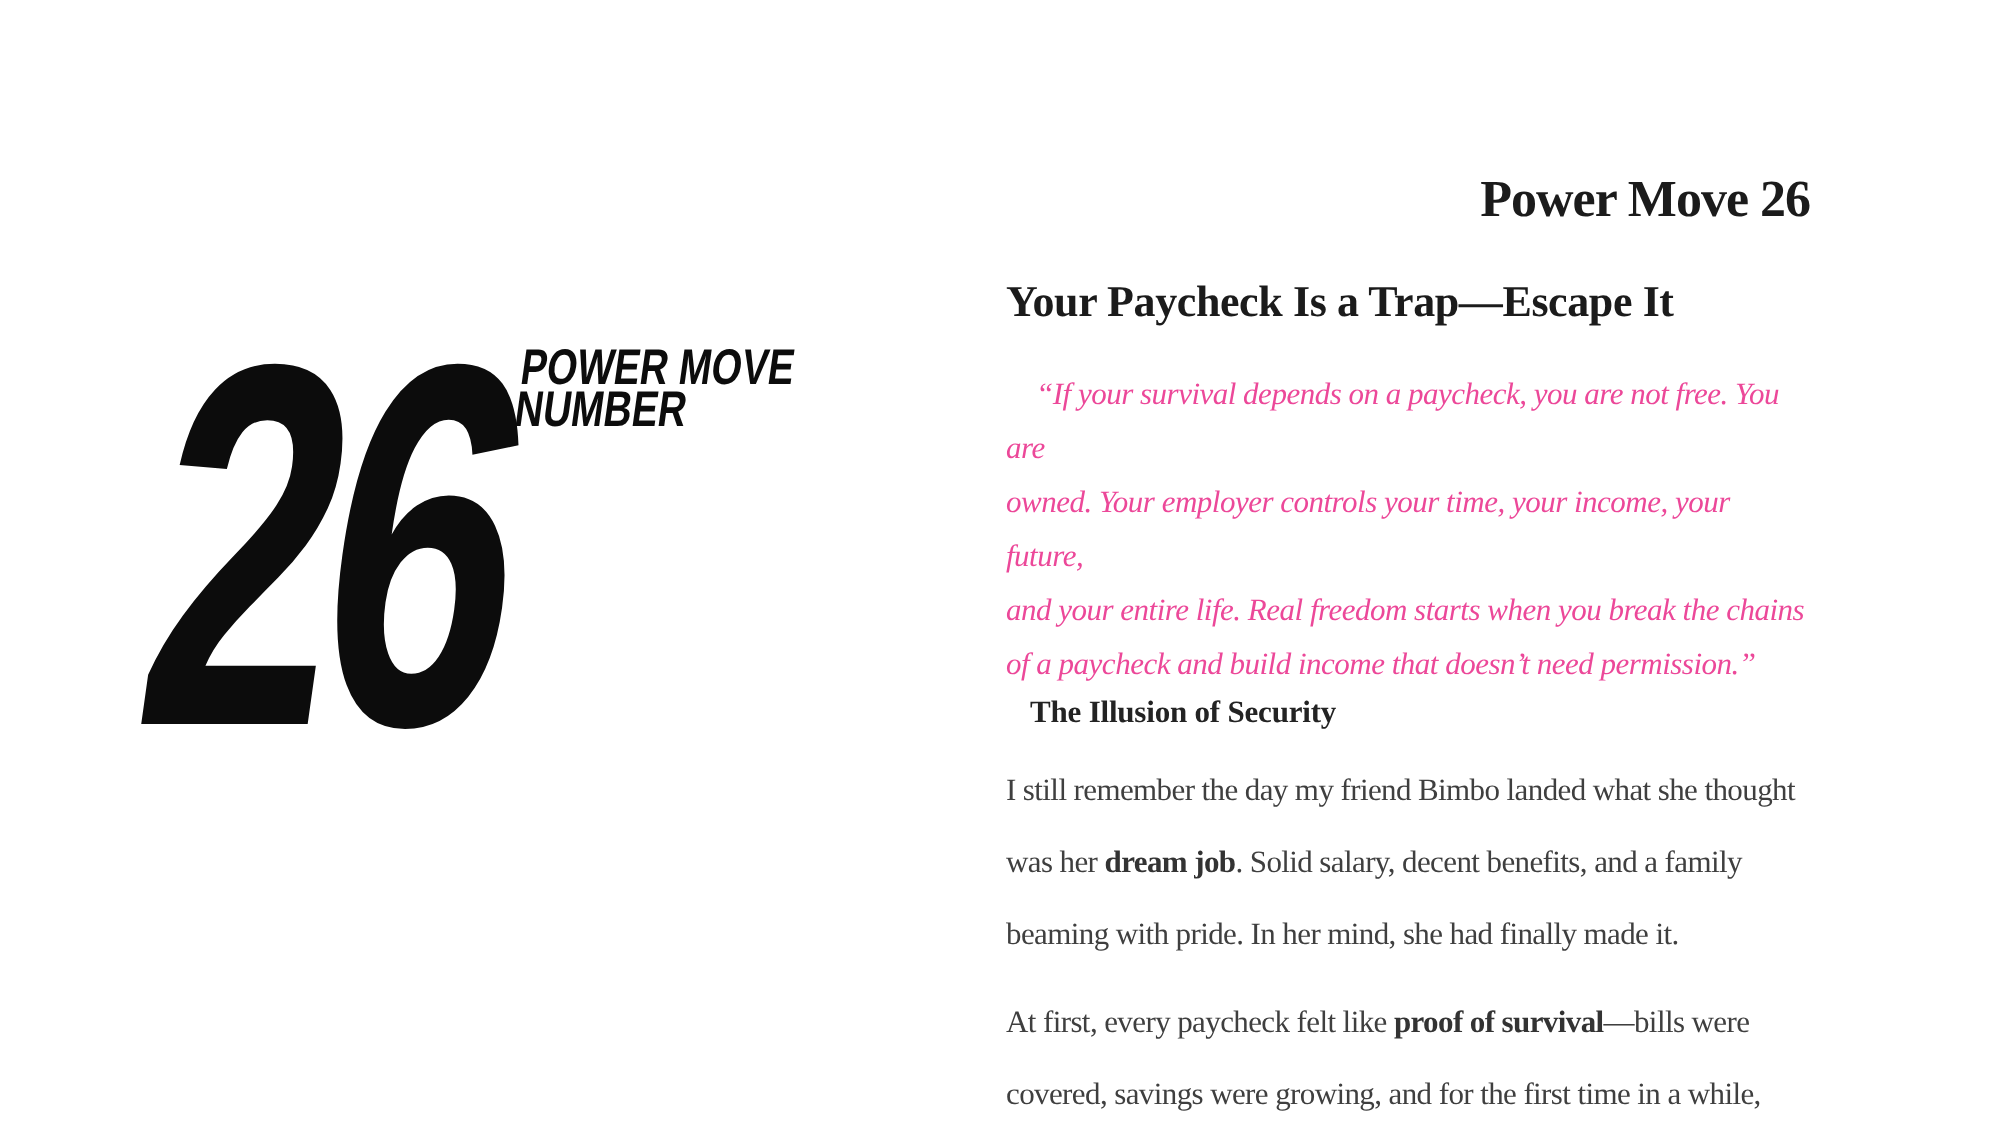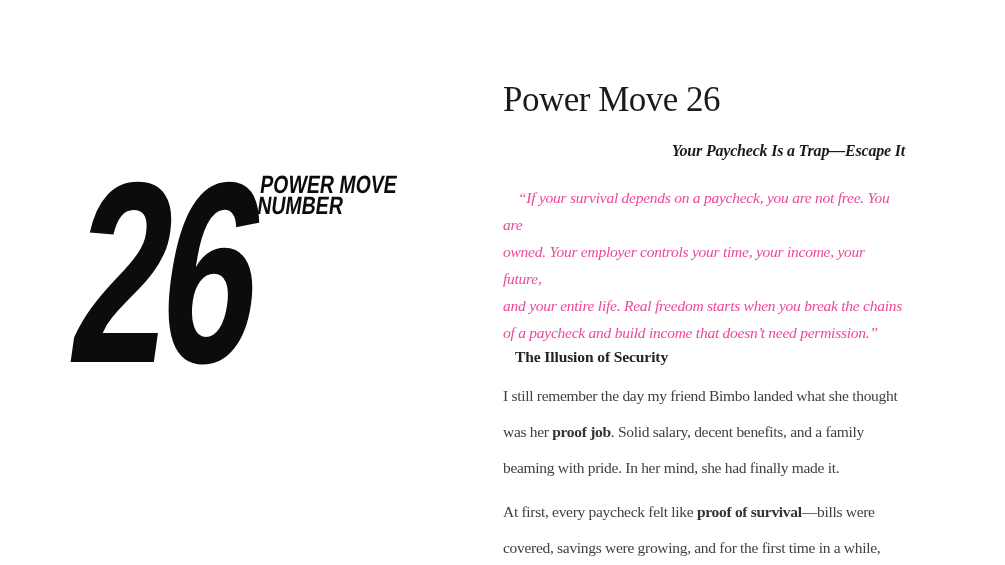--- a/index.html
+++ b/index.html
@@ -44,35 +44,34 @@
 
   
   .article {
     position: absolute;
     left: 503px;
     top: 85px;
     width: 402px;
     color: #3f3f3f;
   }
   .article h1 {
-    font-size: 35px;
+    font-size: 26px;
     line-height: 30px;
-    font-weight: normal;
+    font-weight: bold;
     letter-spacing: -0.5px;
-    text-align: left;
+    text-align: right;
     color: #1b1b1b;
   }
   .article h2 {
     margin-top: 24px;
-    font-size: 16px;
+    font-size: 22px;
     line-height: 24px;
     font-weight: bold;
-    font-style: italic;
     letter-spacing: -0.2px;
-    text-align: right;
+    text-align: left;
     color: #1b1b1b;
   }
   .article blockquote {
     margin-top: 21px;
     font-style: italic;
     font-size: 15.5px;
     line-height: 27px;
     letter-spacing: -0.25px;
     color: #ec4899;
     white-space: pre-line;
@@ -116,21 +115,21 @@
     <h2>Your Paycheck Is a Trap—Escape It</h2>
 
     <blockquote>“If your survival depends on a paycheck, you are not free. You are
 owned. Your employer controls your time, your income, your future,
 and your entire life. Real freedom starts when you break the chains
 of a paycheck and build income that doesn’t need permission.”</blockquote>
 
     <h3>The Illusion of Security</h3>
 
     <p class="para-1"><span>I still remember the day my friend Bimbo landed what she thought
-was her </span><b>proof job</b><span>. Solid salary, decent benefits, and a family
+was her </span><b>dream job</b><span>. Solid salary, decent benefits, and a family
 beaming with pride. In her mind, she had finally made it.</span></p>
 
     <p class="para-2"><span>At first, every paycheck felt like </span><b>proof of survival</b><span>—bills were
 covered, savings were growing, and for the first time in a while,
 money wasn’t a constant worry. But comfort has a way of masking
 reality.</span></p>
   </div>
 
 </div>
 

